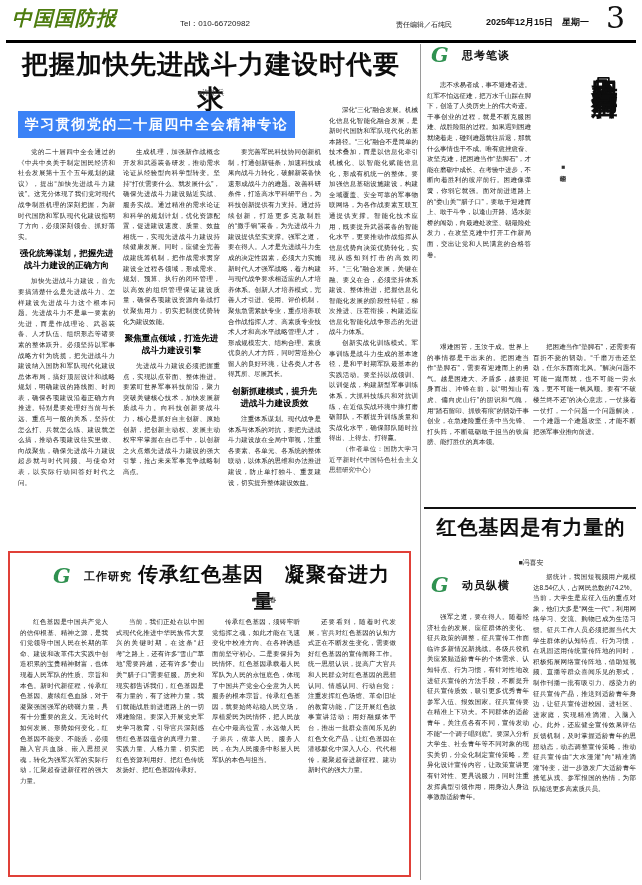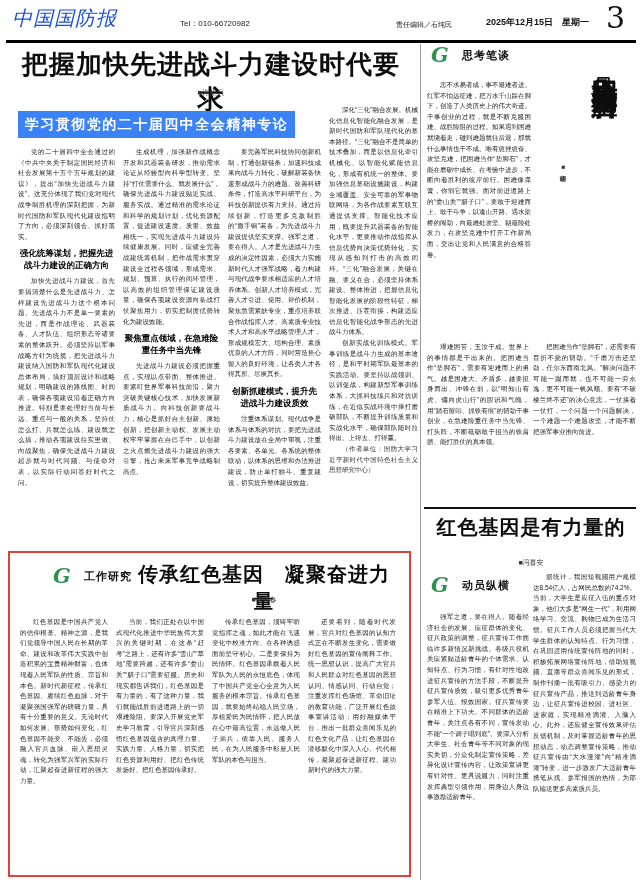--- a/index.html
+++ b/index.html
@@ -1,21 +1,21 @@
 <!DOCTYPE html>
 <html><head>
 <meta charset="utf-8">
 <style>
   html,body{margin:0;padding:0;background:#e9e9e9;}
   .page{position:relative;width:642px;height:885px;background:#ffffff;overflow:hidden;
         font-family:"Liberation Sans",sans-serif;color:#1a1a1a;}
   .abs{position:absolute;}
   
-  .masthead{left:12px;top:5px;font-family:"DejaVu Serif",serif;font-style:italic;font-weight:normal;
-            font-size:20px;color:#1d4ed8;letter-spacing:1px;}
+  .masthead{left:12px;top:5px;font-family:"DejaVu Serif",serif;font-style:italic;font-weight:bold;
+            font-size:20px;color:#4d7c0f;letter-spacing:1px;}
   .tel{left:180px;top:18px;font-size:8px;color:#222;}
   .forum-title{left:268px;top:6px;width:140px;text-align:center;font-size:23px;font-weight:bold;color:#000;}
   .editor{left:396px;top:20px;font-size:7px;color:#222;}
   .date{left:486px;top:16px;font-size:9px;font-weight:bold;color:#111;}
   .pagenum{left:606px;top:0px;font-size:30px;font-family:"DejaVu Serif",serif;color:#111;}
   .header-rule{left:6px;top:40px;width:630px;height:3px;background:#000;}
   
   .main-headline{left:10px;top:47px;width:402px;text-align:center;font-size:26px;font-weight:800;
                  letter-spacing:1px;color:#0d0d0d;}
   .main-byline{left:10px;top:88px;width:402px;text-align:center;font-size:7.5px;color:#333;}
@@ -71,21 +71,21 @@
   <div class="abs main-byline">■许炬兵</div>
   <div class="abs banner">学习贯彻党的二十届四中全会精神专论</div>
 
   <div class="abs col colA">
     <p>党的二十届四中全会通过的《中共中央关于制定国民经济和社会发展第十五个五年规划的建议》，提出“加快先进战斗力建设”。这充分体现了我们党对现代战争制胜机理的深刻把握，为新时代国防和军队现代化建设指明了方向，必须深刻领会、抓好落实。</p>
     <div class="subhead">强化统筹谋划，把握先进战斗力建设的正确方向</div>
     <p>加快先进战斗力建设，首先要搞清楚什么是先进战斗力、怎样建设先进战斗力这个根本问题。先进战斗力不是单一要素的先进，而是作战理论、武器装备、人才队伍、组织形态等诸要素的整体跃升。必须坚持以军事战略方针为统揽，把先进战斗力建设纳入国防和军队现代化建设总体布局，搞好顶层设计和战略规划，明确建设的路线图、时间表，确保各项建设沿着正确方向推进。特别是要处理好当前与长远、重点与一般的关系，坚持仗怎么打、兵就怎么练、建设就怎么搞，推动各项建设往实里做、向战聚焦，确保先进战斗力建设起步就与时代同频、与使命对表，以实际行动回答好时代之问。</p>
   </div>
   <div class="abs col colB">
     <p>生成机理，加强新作战概念开发和武器装备研发，推动需求论证从经验型向科学型转变。坚持“打仗需要什么、就发展什么”，确保先进战斗力建设贴近实战、服务实战。通过精准的需求论证和科学的规划计划，优化资源配置，促进建设速度、质量、效益相统一，实现先进战斗力建设持续健康发展。同时，应健全完善战建统筹机制，把作战需求贯穿建设全过程各领域，形成需求、规划、预算、执行的闭环管理，以高效的组织管理保证建设质量，确保各项建设资源向备战打仗聚焦用力，切实把制度优势转化为建设效能。</p>
-    <div class="subhead">聚焦重点领域，在急难险重任务中当先锋</div>
+    <div class="subhead">聚焦重点领域，打造先进战斗力建设引擎</div>
     <p>先进战斗力建设必须把握重点，实现以点带面、整体推进。要紧盯世界军事科技前沿，聚力突破关键核心技术，加快发展新质战斗力。向科技创新要战斗力，核心是抓好自主创新、原始创新，把创新主动权、发展主动权牢牢掌握在自己手中，以创新之火点燃先进战斗力建设的强大引擎，抢占未来军事竞争战略制高点。</p>
   </div>
   <div class="abs col colC">
     <p>要完善军民科技协同创新机制，打通创新链条，加速科技成果向战斗力转化，破解新装备快速形成战斗力的难题。改善科研条件，打造高水平科研平台，为科技创新提供有力支持。通过持续创新，打造更多克敌制胜的“撒手锏”装备，为先进战斗力建设提供坚实支撑。强军之道，要在得人。人才是先进战斗力生成的决定性因素，必须大力实施新时代人才强军战略，着力构建与现代战争要求相适应的人才培养体系。创新人才培养模式，完善人才引进、使用、评价机制，聚焦急需紧缺专业，重点培养联合作战指挥人才、高素质专业技术人才和高水平战略管理人才，形成规模宏大、结构合理、素质优良的人才方阵，同时营造拴心留人的良好环境，让各类人才各得其所、尽展其长。</p>
     <div class="subhead">创新抓建模式，提升先进战斗力建设质效</div>
     <p>注重体系谋划。现代战争是体系与体系的对抗，要把先进战斗力建设放在全局中审视，注重各要素、各单元、各系统的整体联动，以体系的思维和办法推进建设，防止单打独斗、重复建设，切实提升整体建设效益。</p>
   </div>
   <div class="abs col colD">
     <p>深化“三化”融合发展。机械化信息化智能化融合发展，是新时代国防和军队现代化的基本路径。“三化”融合不是简单的技术叠加，而是以信息化牵引机械化、以智能化赋能信息化，形成有机统一的整体。要加强信息基础设施建设，构建全域覆盖、安全可靠的军事物联网络，为各作战要素互联互通提供支撑。智能化技术应用，既要提升武器装备的智能化水平，更要推动作战指挥从信息优势向决策优势转化，实现从感知到打击的高效闭环。“三化”融合发展，关键在融、要义在合，必须坚持体系建设、整体推进，把握信息化智能化发展的阶段性特征，梯次推进、压茬衔接，构建适应信息化智能化战争形态的先进战斗力体系。</p>
     <p>创新实战化训练模式。军事训练是战斗力生成的基本途径，是和平时期军队最基本的实践活动。要坚持以战领训、以训促战，构建新型军事训练体系，大抓科技练兵和对抗训练，在近似实战环境中摔打磨砺部队，不断提升训练质量和实战化水平，确保部队随时拉得出、上得去、打得赢。</p>

